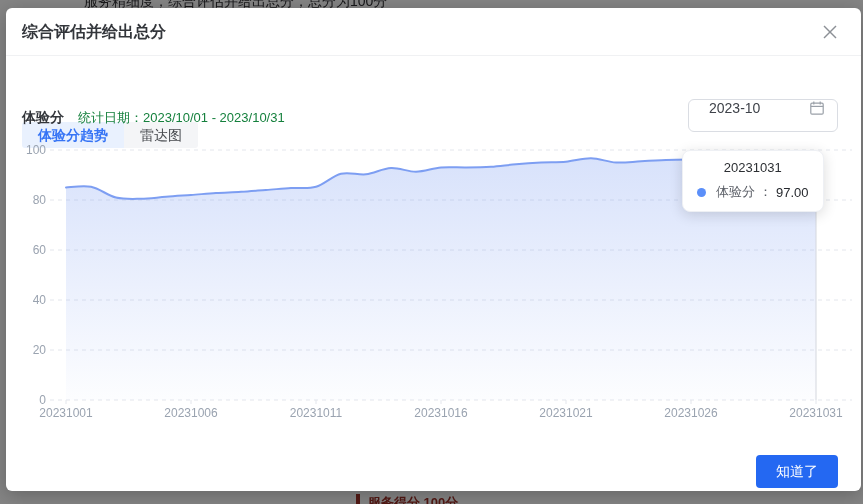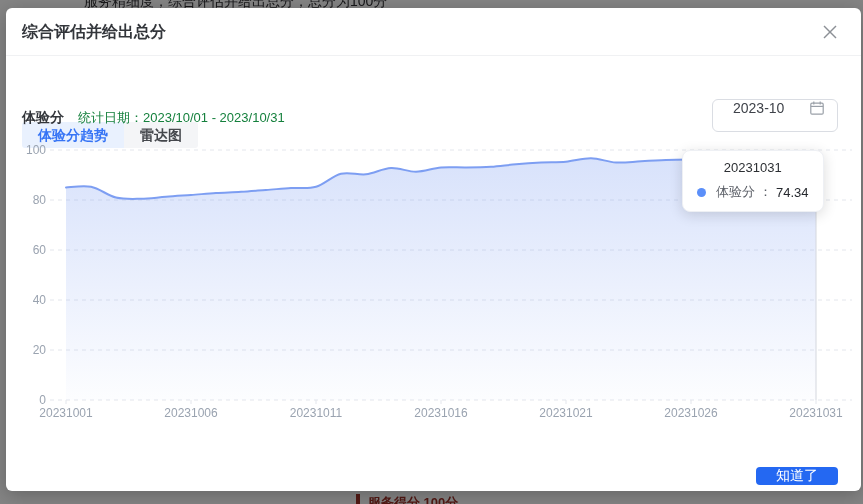--- a/index.html
+++ b/index.html
@@ -15,49 +15,49 @@
   .scrim { position:absolute; inset:0; background:rgba(0,0,0,0.48); }
 
   
   .modal { position:absolute; left:6px; top:8px; width:855px; height:483px; background:#ffffff; border-radius:6px; box-shadow:0 4px 20px rgba(0,0,0,0.25); }
   .m-header { position:absolute; top:0; left:0; right:0; height:48px; border-bottom:1px solid #f0f1f3; }
   .m-title { position:absolute; left:16px; top:0; line-height:48px; font-size:16px; font-weight:600; color:#33363b; }
   .m-close { position:absolute; right:22px; top:15px; width:18px; height:18px; cursor:pointer; display:flex; align-items:center; justify-content:center; }
 
   
   .tabs { position:absolute; left:16px; top:66px; display:flex;margin-top:48px; }
-  .tab { height:26px; line-height:26px; padding:0 16px; font-size:14px; background:#f4f5f7; color:#45484d; cursor:pointer;font-weight:bold; }
+  .tab { height:26px; line-height:26px; padding:0 16px; font-size:14px; background:#f4f5f7; color:#45484d; cursor:pointer; }
   .tab.active { background:#e9f1fe; color:#3674f5; font-weight:600; }
   .tab:first-child { border-radius:3px 0 0 3px; }
   .tab:last-child { border-radius:0 3px 3px 0; }
 
   
   .info-row { position:absolute; left:16px; top:101px; display:flex; align-items:center; }
   .metric-label { font-size:14px; font-weight:600; color:#33363b; }
   .date-range { margin-left:14px; font-size:13px; color:#15803d; }
 
   
-  .date-picker { position:absolute; right:23px; top:91px; width:126px; height:33px; border:1px solid #dadde3; border-radius:6px; background:#fff; display:flex; align-items:center; padding:0 12px 16px 20px; cursor:pointer; }
+  .date-picker { position:absolute; right:23px; top:91px; width:150px; height:33px; border:1px solid #dadde3; border-radius:6px; background:#fff; display:flex; align-items:center; padding:0 12px 16px 20px; cursor:pointer; }
   .date-picker .dp-value { flex:1; font-size:14px; color:#3f434a; }
   .date-picker svg { flex:none; }
 
   
   .chart-svg { position:absolute; left:0; top:0; width:855px; height:483px; }
 
   
   .tooltip { position:absolute; left:676px; top:142px; min-width:126px; background:#ffffff; border:1px solid #eef0f4; border-radius:8px; box-shadow:0 3px 14px rgba(0,0,0,0.14); padding:9px 14px 10px 14px; }
   .tt-title { font-size:13px; color:#2c2f33; text-align:center; margin-bottom:8px; }
   .tt-row { display:flex; align-items:center; font-size:13px; white-space:nowrap; }
   .tt-dot { width:9px; height:9px; border-radius:50%; background:#5b8ff9; margin-right:10px; flex:none; }
   .tt-label { color:#5a5e66; }
   .tt-sep { color:#5a5e66; margin:0 4px; }
   .tt-value { color:#26292e; }
 
   
-  .confirm-btn { position:absolute; right:23px; top:459px; height:18px; padding:0 20px; background:#2468f2; color:#ffffff; font-size:14px; border:none; border-radius:4px; cursor:pointer; font-family:inherit; }
+  .confirm-btn { position:absolute; right:23px; top:447px; height:33px; padding:0 20px; background:#2468f2; color:#ffffff; font-size:14px; border:none; border-radius:4px; cursor:pointer; font-family:inherit; }
 </style>
 </head>
 <body>
 
 <div class="screen">
 
   <div class="backdrop-top">
     <div class="bg-line">服务精细度，综合评估并给出总分，总分为100分</div>
   </div>
   <div class="backdrop-bottom">
@@ -143,20 +143,20 @@
           <circle cx="810" cy="149.5" r="5.5" fill="#5b8ff9"></circle>
         </g>
     </svg>
 
     <div class="tooltip">
       <div class="tt-title">20231031</div>
       <div class="tt-row">
         <span class="tt-dot"></span>
         <span class="tt-label">体验分</span>
         <span class="tt-sep">：</span>
-        <span class="tt-value">74.34</span>
+        <span class="tt-value">97.00</span>
       </div>
     </div>
 
     <button class="confirm-btn">知道了</button>
 
   </div>
 </div>
 
 </body></html>

